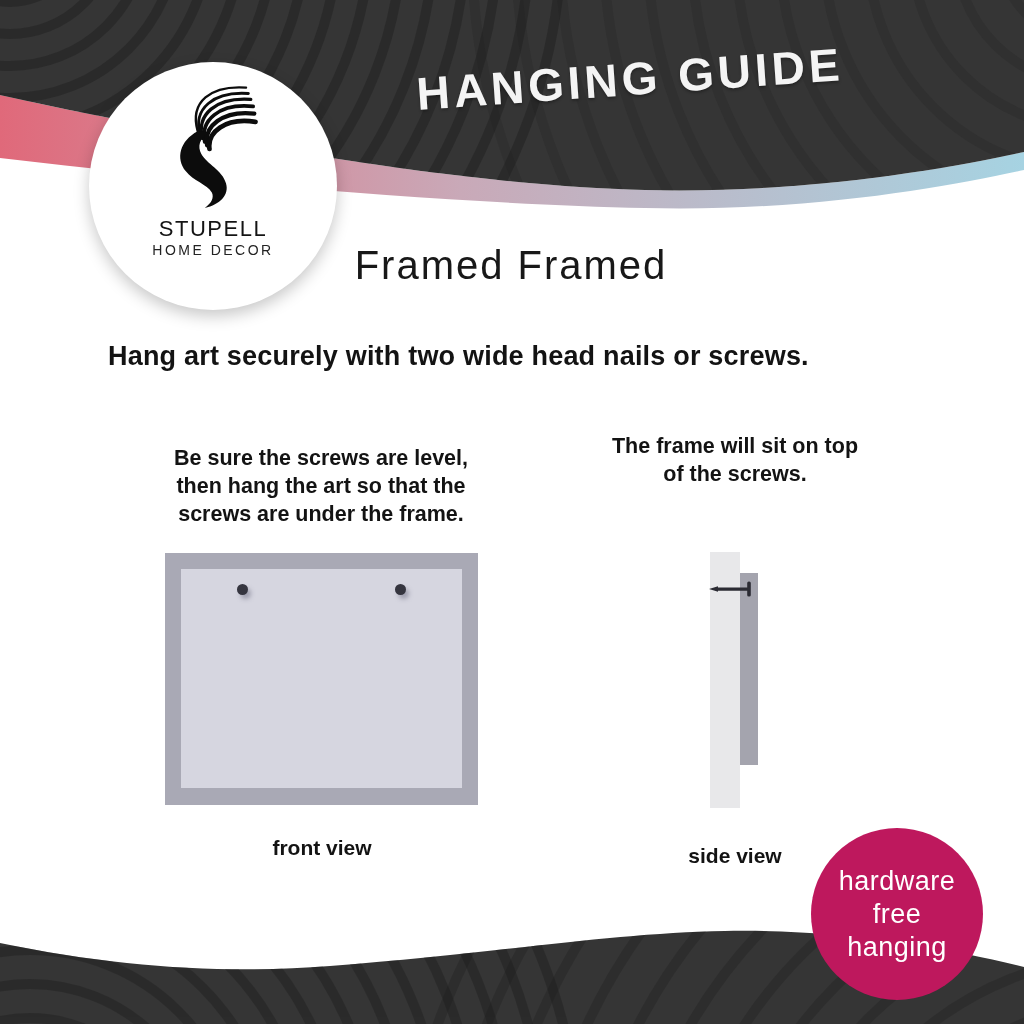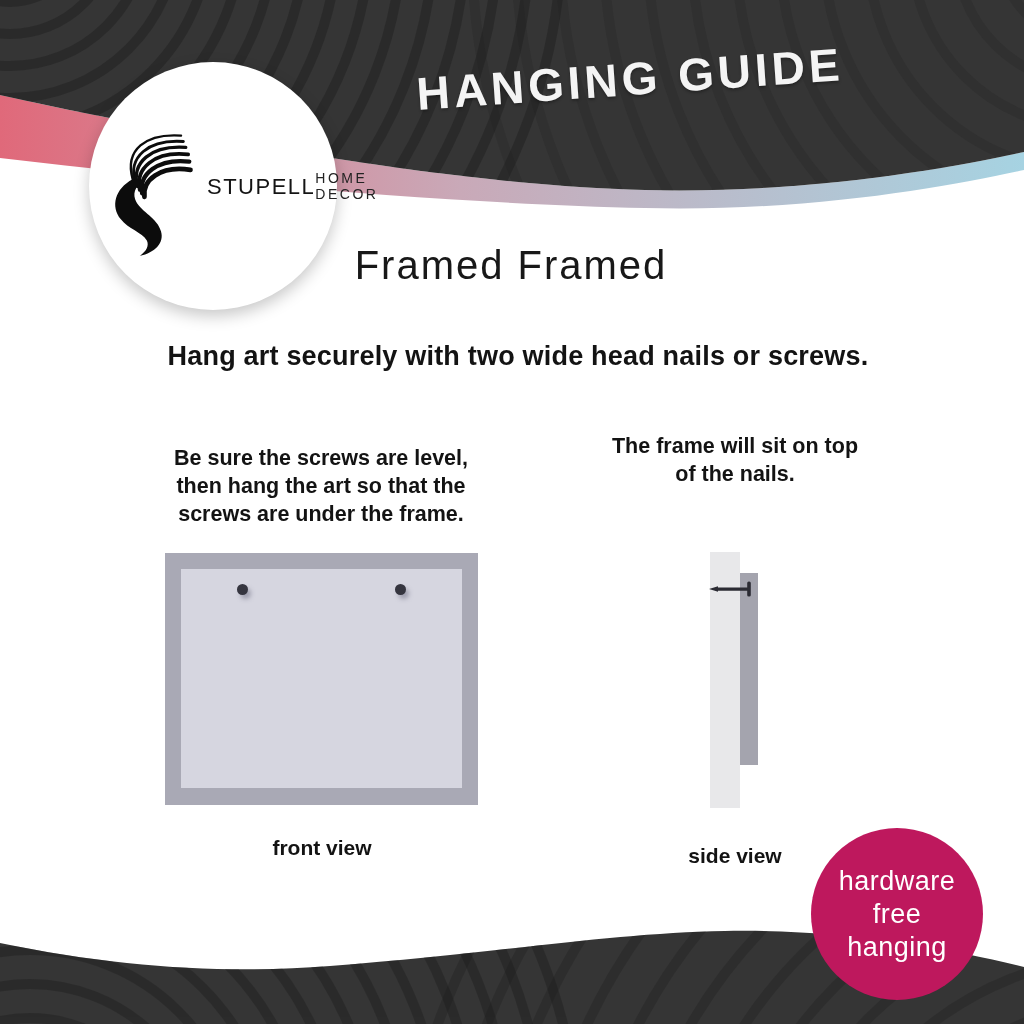--- a/index.html
+++ b/index.html
@@ -11,32 +11,32 @@
   .texture circle{fill:none;stroke:#1d1d1d;stroke-width:10;}
 
   .main-title{
     position:absolute;left:340px;top:52px;width:580px;text-align:center;
     transform:rotate(-4deg);color:#f4f4f4;font-size:46px;font-weight:600;
     letter-spacing:4px;text-shadow:0 2px 3px rgba(0,0,0,.3);white-space:nowrap;
   }
   .logo-circle{
     position:absolute;left:89px;top:62px;width:248px;height:248px;border-radius:50%;
     background:#ffffff;box-shadow:0 6px 16px rgba(0,0,0,.22);
-    display:flex;align-items:center;
+    display:flex;flex-direction:column;align-items:center;
   }
   .logo-s{margin-top:16px;line-height:0;}
   .brand-name{font-size:22px;letter-spacing:1.5px;font-weight:500;color:#141414;margin-top:2px;}
   .brand-tagline{font-size:14px;letter-spacing:2.5px;font-weight:400;color:#232323;margin-top:0;}
 
   .subtitle{
     position:absolute;left:211px;top:243px;width:600px;text-align:center;
     font-size:40px;font-weight:400;letter-spacing:2px;color:#181818;white-space:nowrap;
   }
   .headline{
-    position:absolute;left:108px;top:341px;width:820px;text-align:center;
+    position:absolute;left:108px;top:341px;width:820px;text-align:left;
     font-size:27px;font-weight:700;color:#131313;white-space:nowrap;letter-spacing:.2px;
   }
   .note{position:absolute;text-align:center;font-size:21.5px;font-weight:700;color:#131313;line-height:28px;}
   .note-front{left:161px;top:444px;width:320px;}
   .note-side{left:575px;top:432px;width:320px;}
 
   .frame-outer{position:absolute;left:165px;top:553px;width:313px;height:252px;background:#a9a9b5;}
   .frame-mat{position:absolute;left:16px;top:16px;width:281px;height:219px;background:#d6d6e0;}
   .screw{
     position:absolute;width:11px;height:11px;border-radius:50%;background:#35353f;
@@ -190,21 +190,21 @@
   <div class="headline">Hang art securely with two wide head nails or screws.</div>
 
   <div class="note note-front">
     <div>Be sure the screws are level,</div>
     <div>then hang the art so that the</div>
     <div>screws are under the frame.</div>
   </div>
 
   <div class="note note-side">
     <div>The frame will sit on top</div>
-    <div>of the nails.</div>
+    <div>of the screws.</div>
   </div>
 
   <div class="frame-outer">
     <div class="frame-mat"></div>
     <div class="screw screw-left"></div>
     <div class="screw screw-right"></div>
   </div>
   <div class="caption caption-front">front view</div>
 
   <div class="side-lightbar"></div>

